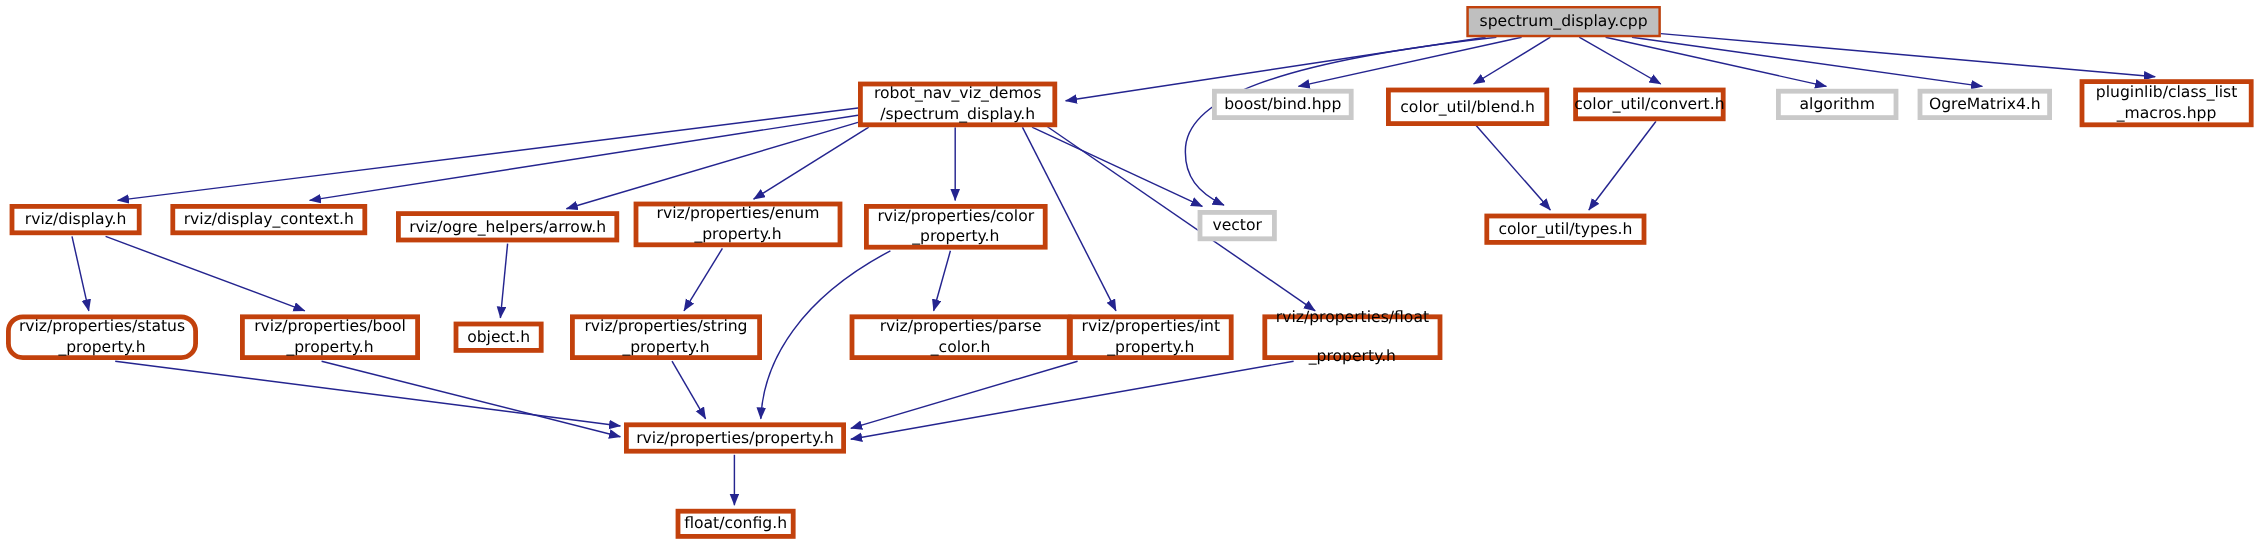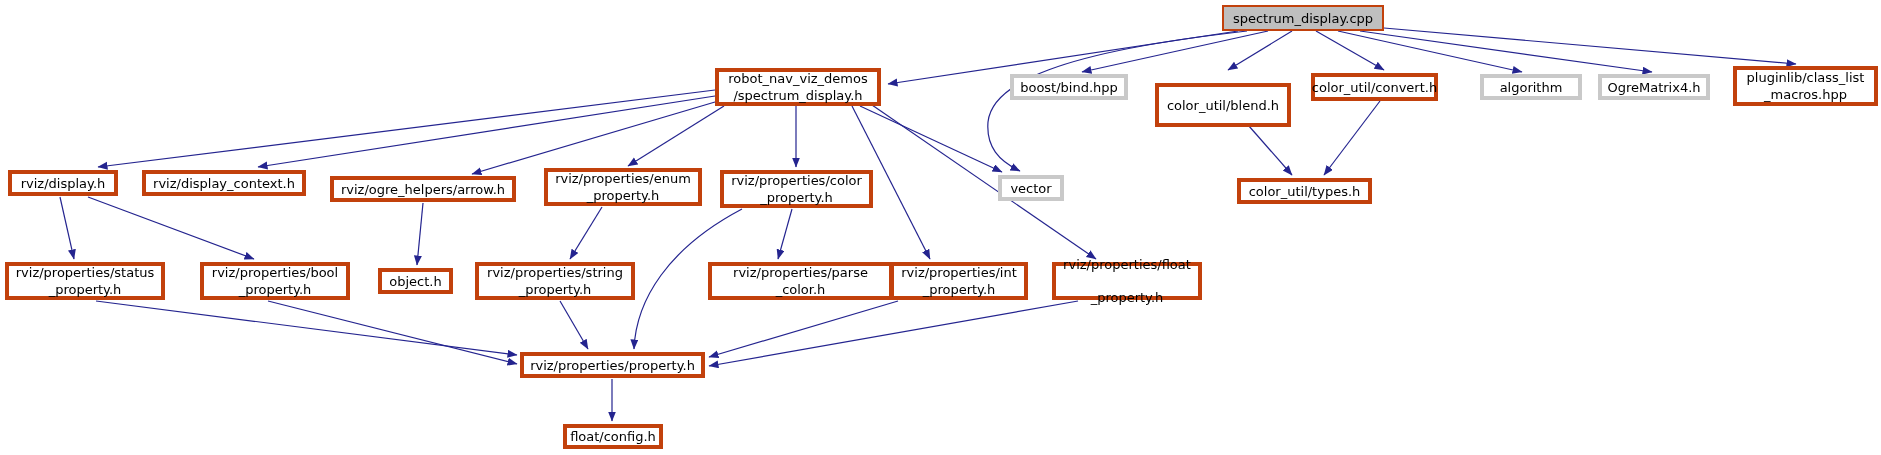--- a/index.html
+++ b/index.html
@@ -93,21 +93,21 @@
     <span>spectrum_display.cpp</span>
   </div>
 
   <div class="node" style="left:715px; top:68px; width:166px; height:38px;">
     <span>robot_nav_viz_demos</span>
     <span>/spectrum_display.h</span>
   </div>
   <div class="node external" style="left:1010px; top:74px; width:118px; height:26px;">
     <span>boost/bind.hpp</span>
   </div>
-  <div class="node" style="left:1155px; top:83px; width:136px; height:44px;">
+  <div class="node" style="left:1155px; top:73px; width:136px; height:32px;">
     <span>color_util/blend.h</span>
   </div>
   <div class="node" style="left:1311px; top:73px; width:127px; height:28px;">
     <span>color_util/convert.h</span>
   </div>
   <div class="node external" style="left:1480px; top:74px; width:102px; height:26px;">
     <span>algorithm</span>
   </div>
   <div class="node external" style="left:1598px; top:74px; width:112px; height:26px;">
     <span>OgreMatrix4.h</span>
@@ -119,36 +119,36 @@
 
   <div class="node" style="left:8px; top:170px; width:110px; height:26px;">
     <span>rviz/display.h</span>
   </div>
   <div class="node" style="left:142px; top:170px; width:164px; height:26px;">
     <span>rviz/display_context.h</span>
   </div>
   <div class="node" style="left:330px; top:176px; width:186px; height:26px;text-align:center;">
     <span>rviz/ogre_helpers/arrow.h</span>
   </div>
-  <div class="node" style="left:544px; top:168px; width:158px; height:38px;">
+  <div class="node" style="left:528px; top:168px; width:174px; height:38px;">
     <span>rviz/properties/enum</span>
     <span>_property.h</span>
   </div>
   <div class="node" style="left:720px; top:170px; width:153px; height:38px;">
     <span>rviz/properties/color</span>
     <span>_property.h</span>
   </div>
   <div class="node external" style="left:998px; top:175px; width:66px; height:26px;text-align:right;">
     <span>vector</span>
   </div>
   <div class="node" style="left:1237px; top:178px; width:135px; height:26px;">
     <span>color_util/types.h</span>
   </div>
 
-  <div class="node" style="left:5px; top:262px; width:160px; height:38px;">
+  <div class="node" style="left:5px; top:262px; width:160px; height:38px;border-radius:14px;">
     <span>rviz/properties/status</span>
     <span>_property.h</span>
   </div>
   <div class="node" style="left:200px; top:262px; width:150px; height:38px;">
     <span>rviz/properties/bool</span>
     <span>_property.h</span>
   </div>
   <div class="node" style="left:378px; top:268px; width:75px; height:26px;">
     <span>object.h</span>
   </div>

